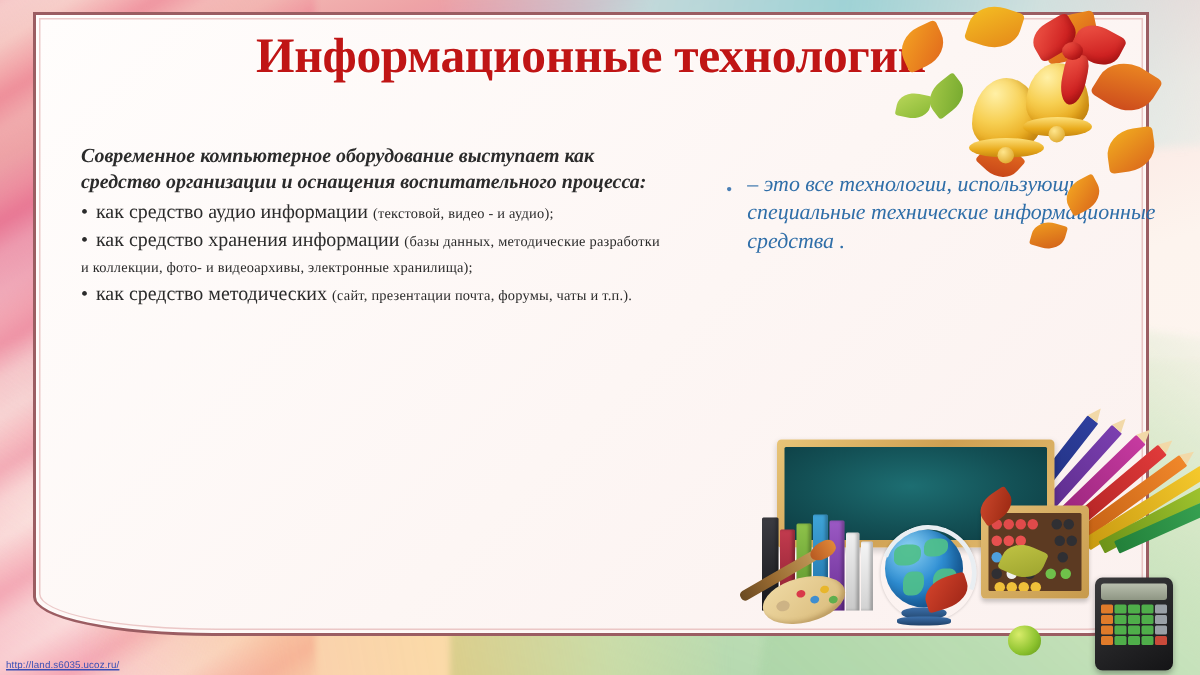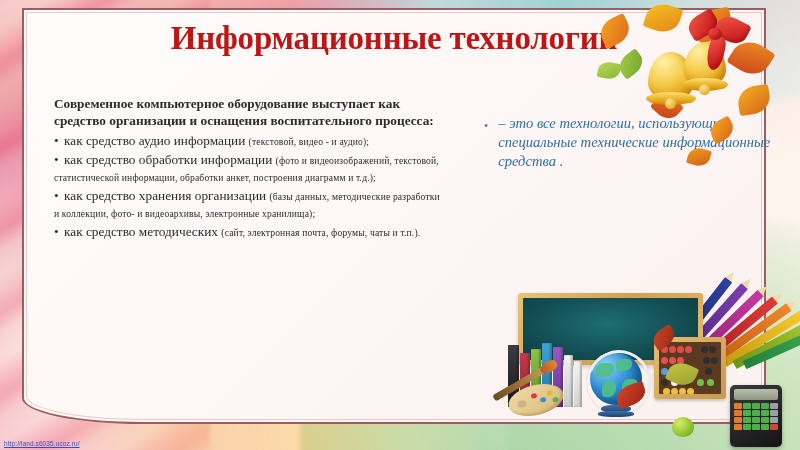--- a/index.html
+++ b/index.html
@@ -134,20 +134,21 @@
 
   
   .col-left {
     position: absolute;
     left: 30px; top: 85px;
     width: 392px;
     color: #2b2b2b;
   }
   .lead {
     font-weight: bold;
+    font-style: italic;
     font-size: 13.3px;
     line-height: 1.30;
     margin-bottom: 2px;
   }
   .bullet-item {
     font-size: 13.3px;
     line-height: 1.24;
     margin-top: 3px;
     text-indent: 0;
   }
@@ -389,36 +390,31 @@
       <div class="lead">Современное компьютерное оборудование выступает как средство организации и оснащения воспитательного процесса:</div>
 
 
 
       <div class="bullet-item">
         <span class="dot">•</span>
         <span>как средство аудио информации</span>
         <span class="small">(текстовой, видео - и аудио);</span>
       </div>
 
+
       <div class="bullet-item">
         <span class="dot">•</span>
-        <span>как средство обработки информации</span>
-        <span class="small">(фото и видеоизображений, текстовой, статистической информации, обработки анкет, построения диаграмм и т.д.);</span>
-      </div>
-
-      <div class="bullet-item">
-        <span class="dot">•</span>
-        <span>как средство хранения организации</span>
+        <span>как средство хранения информации</span>
         <span class="small">(базы данных, методические разработки и коллекции, фото- и видеоархивы, электронные хранилища);</span>
       </div>
 
       <div class="bullet-item">
         <span class="dot">•</span>
         <span>как средство методических</span>
-        <span class="small">(сайт, электронная почта, форумы, чаты и т.п.).</span>
+        <span class="small">(сайт, презентации почта, форумы, чаты и т.п.).</span>
       </div>
     </div>
 
     <div class="col-right">
       <div class="rbullet">•</div>
       <div class="rtext">– это все технологии, использующие специальные технические информационные средства .</div>
     </div>
   </div>
 
   <div class="decor-autumn">

